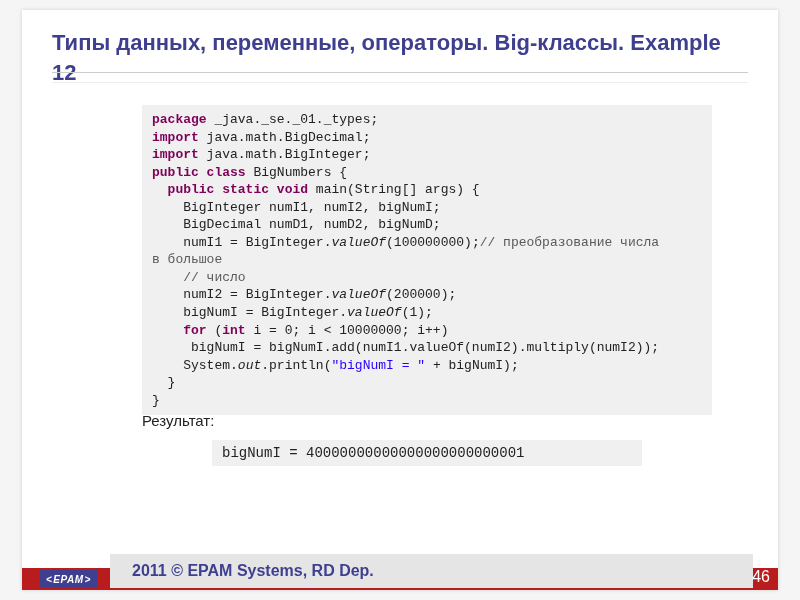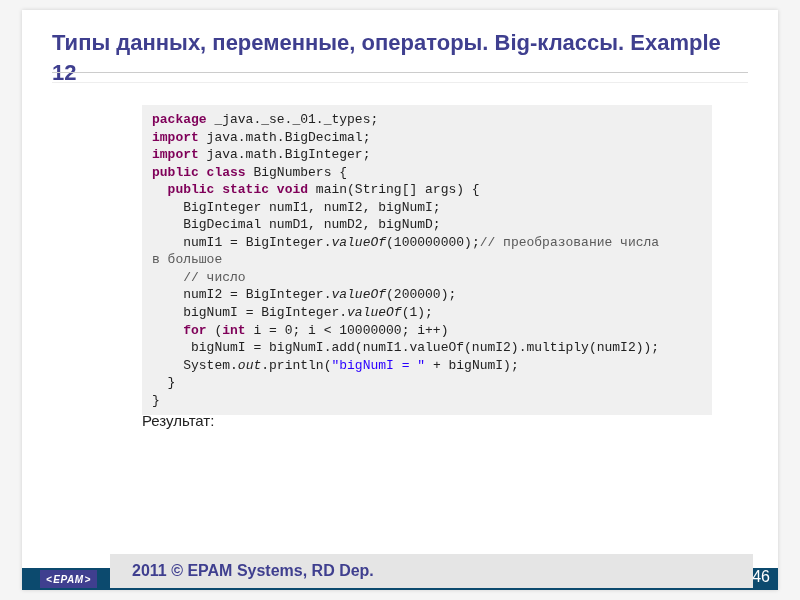--- a/index.html
+++ b/index.html
@@ -64,21 +64,21 @@
     font-family: "Courier New", monospace;
     font-size: 14px;
     color: #222;
   }
   .footer {
     position: absolute;
     left: 0;
     bottom: 0;
     width: 100%;
     height: 22px;
-    background: #0c4a6e;
+    background: #b91c1c;
     display: flex;
     align-items: center;
   }
   .footer-inner {
     position: absolute;
     left: 88px;
     height: 34px;
     bottom: 2px;
     background: #e5e5e5;
     right: 25px;
@@ -157,20 +157,21 @@
 <span>    numI2 = BigInteger.</span><span class="ital">valueOf</span><span>(200000);</span>
 <span>    bigNumI = BigInteger.</span><span class="ital">valueOf</span><span>(1);</span>
 <span>    </span><span class="kw">for</span><span> (</span><span class="kw">int</span><span> i = 0; i &lt; 10000000; i++)</span>
 <span>     bigNumI = bigNumI.add(numI1.valueOf(numI2).multiply(numI2));</span>
 <span>    System.</span><span class="ital">out</span><span>.println(</span><span class="str">"bigNumI = "</span><span> + bigNumI);</span>
 <span>  }</span>
 <span>}</span></div>
 
   <div class="result-label">Результат:</div>
 
+  <div class="result-block">bigNumI = 40000000000000000000000001</div>
 
   <div class="footer">
     <div class="logo">EPAM</div>
     <div class="footer-inner">2011 © EPAM Systems, RD Dep.</div>
     <div class="page-num">46</div>
   </div>
 
 </div>
 
 </body></html>

